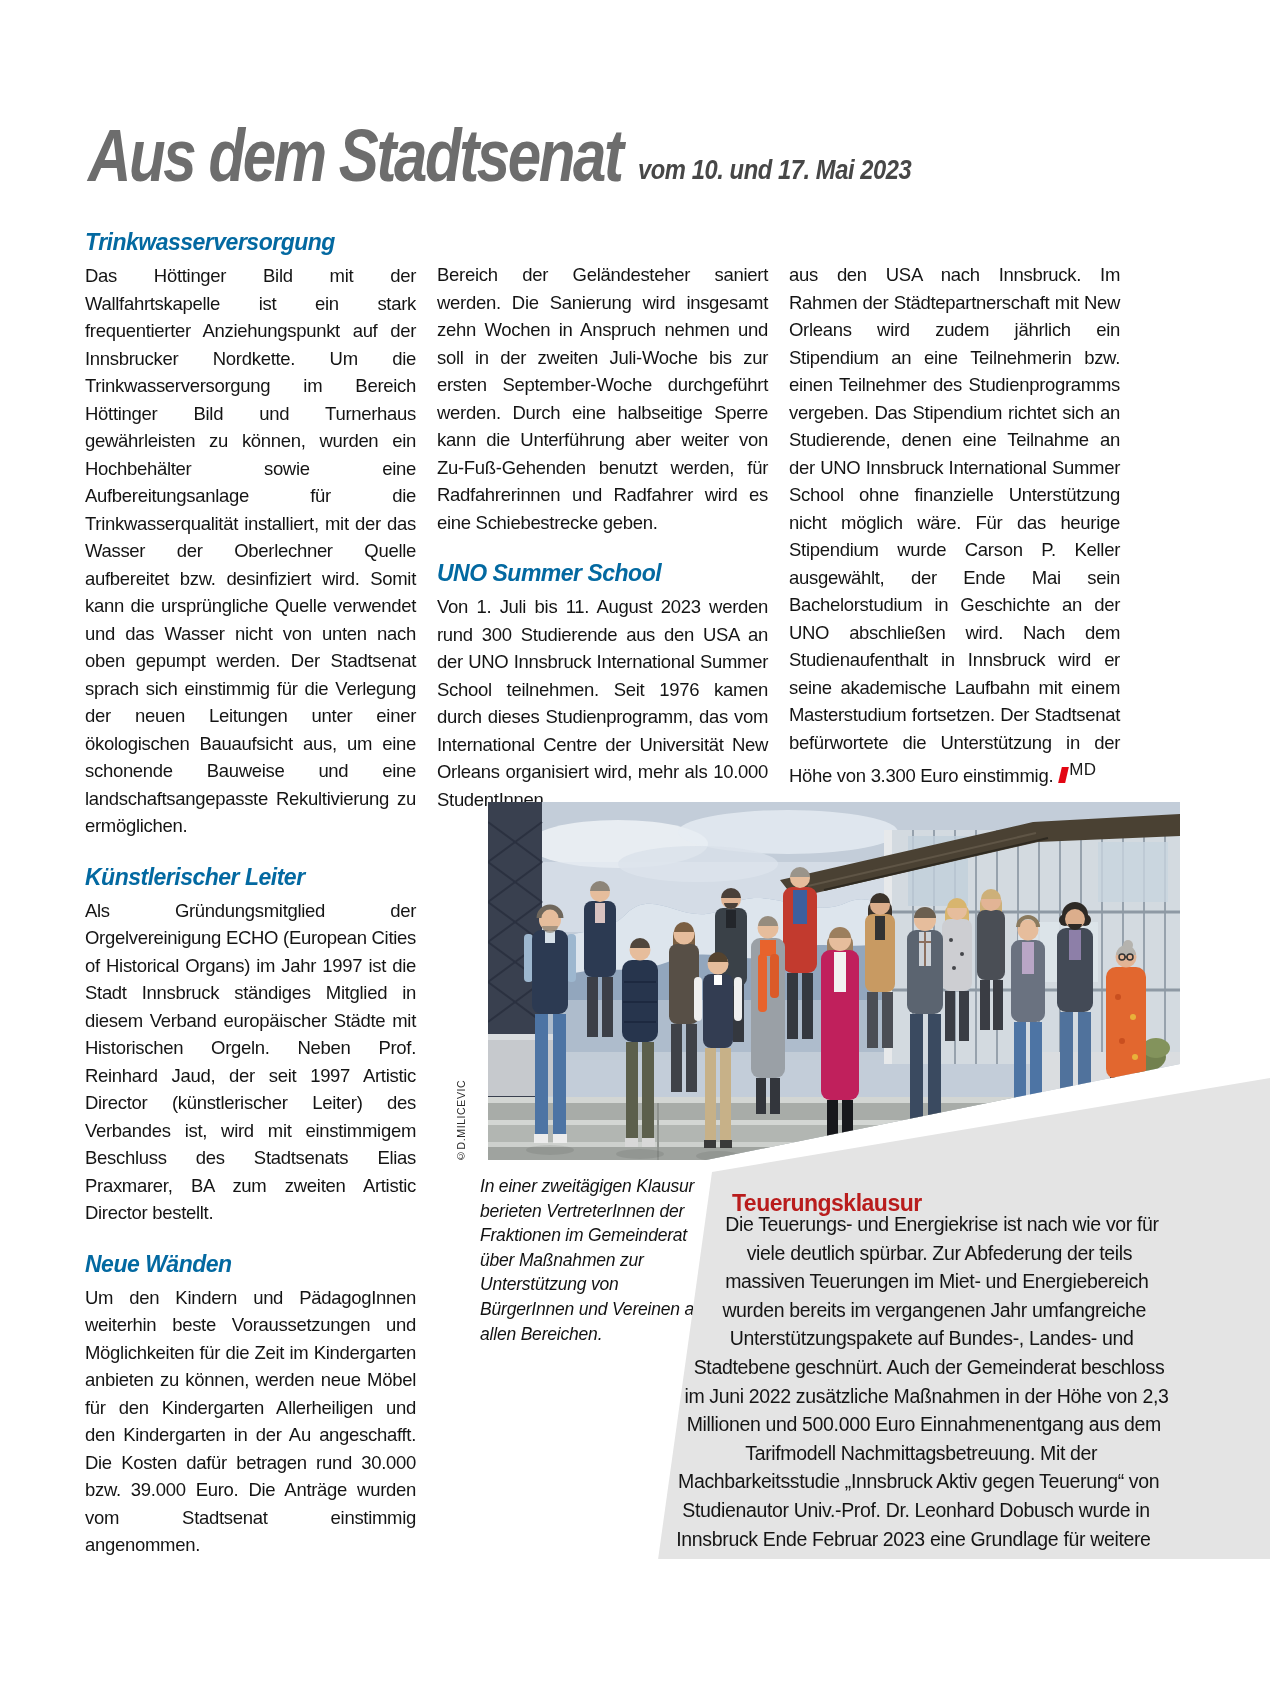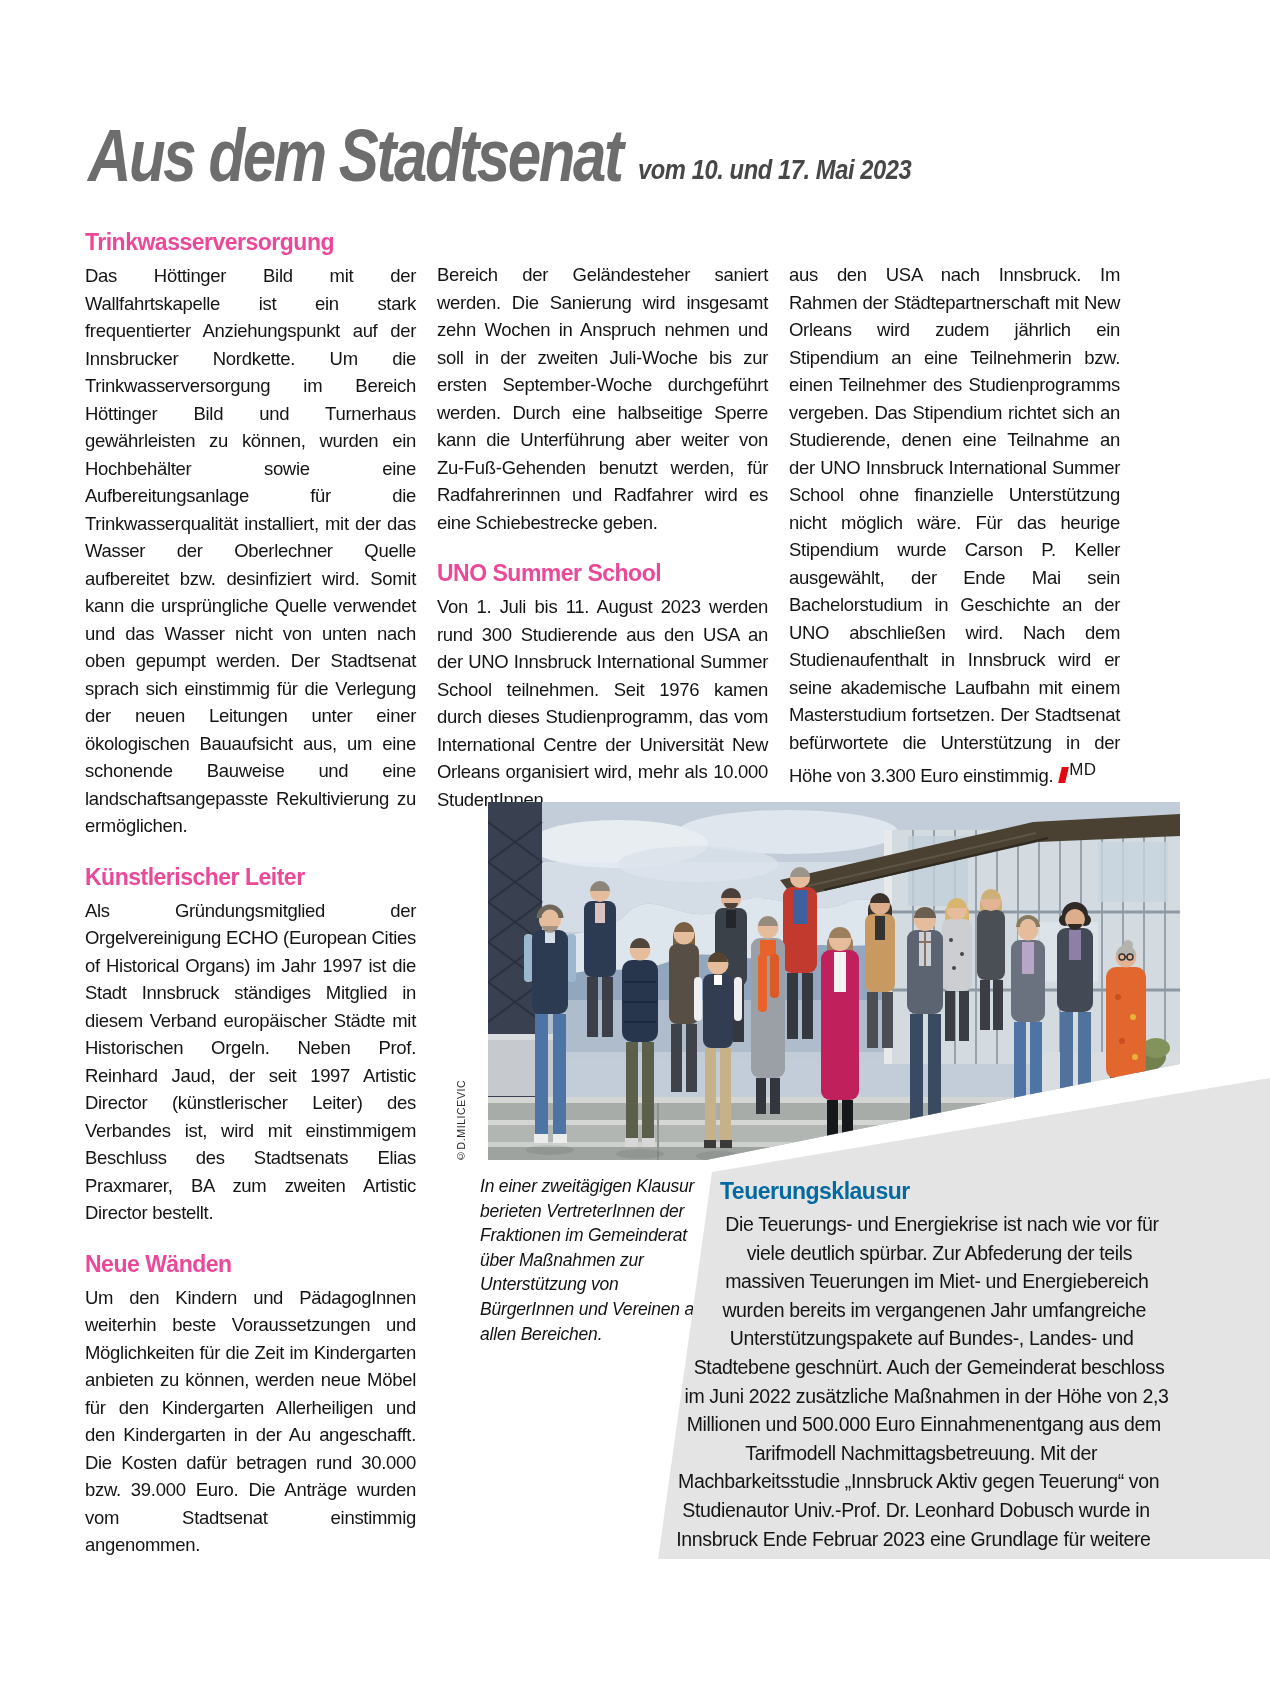--- a/index.html
+++ b/index.html
@@ -9,35 +9,35 @@
   .headline{position:absolute;left:88px;top:112px;font-size:75px;font-weight:bold;font-style:italic;
             color:#6d6d6d;letter-spacing:-3px;transform:scaleX(0.80);transform-origin:left top;white-space:nowrap;}
   .headline-date{position:absolute;left:638px;top:155px;font-size:27px;font-weight:bold;font-style:italic;
             color:#474747;letter-spacing:-0.5px;transform:scaleX(0.88);transform-origin:left top;white-space:nowrap;}
   
   .col{position:absolute;top:230px;width:331px;text-align:justify;
        font-size:18.5px;line-height:27.5px;letter-spacing:-0.3px;color:#141414;}
   .col-1{left:85px;} .col-2{left:437px;} .col-3{left:789px;}
   .col p{margin:0;}
   .col p.cont{margin-top:31px;}
-  h2.sec{font-size:23px;line-height:25px;color:#ec4899;margin:25px 0 7px 0;
-         letter-spacing:-0.5px;text-align:left;font-weight:bold;}
+  h2.sec{font-size:23px;line-height:25px;color:#0369a1;margin:25px 0 7px 0;
+         letter-spacing:-0.5px;text-align:left;font-weight:bold;font-style:italic;}
   h2.sec.first{margin-top:0;}
   
   .photo{position:absolute;left:488px;top:802px;width:692px;height:358px;
          clip-path:polygon(0 0,692px 0,692px 262px,218px 358px,0 358px);}
   .photo svg{display:block;}
   .credit{position:absolute;left:455px;top:1058px;height:104px;writing-mode:vertical-rl;
           transform:rotate(180deg);font-size:10.5px;letter-spacing:0.6px;color:#2a2a2a;}
   .caption{position:absolute;left:480px;top:1174px;width:235px;font-style:italic;
            font-size:17.5px;line-height:24.6px;letter-spacing:-0.2px;color:#121212;}
   
   .teaser{position:absolute;left:600px;top:1060px;width:670px;height:629px;background:#e4e4e4;
           clip-path:polygon(112px 112px,670px 18px,670px 629px,40px 629px);}
-  .teaser h2{position:absolute;left:116px;top:114px;margin:4px;font-size:23px;color:#0369a1;
+  .teaser h2{position:absolute;left:116px;top:114px;margin:16px;font-size:23px;color:#b91c1c;
              font-weight:bold;letter-spacing:-0.5px;}
   .teaser-body{position:absolute;left:34px;top:150px;width:538px;text-align:center;
                font-size:19.5px;line-height:28.6px;letter-spacing:-0.35px;color:#141414;}
   .diag{float:left;width:78px;height:430px;shape-outside:polygon(0 0,78px 0,0 100%);}
   
   .mark{display:inline-block;width:7px;height:16px;background:#e30613;transform:skewX(-13deg);
         margin:0 2px 0 7px;vertical-align:-1px;}
   sup.author{font-size:17px;letter-spacing:0.4px;color:#1a1a1a;}
   
   .footer{position:absolute;left:85px;top:1620px;display:flex;align-items:center;gap:2px;color:#1c1c1c;}

